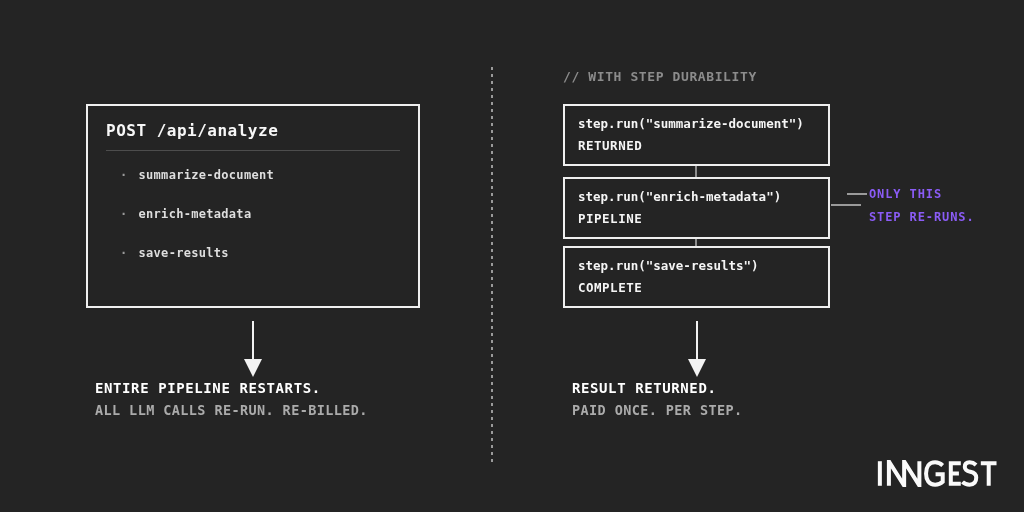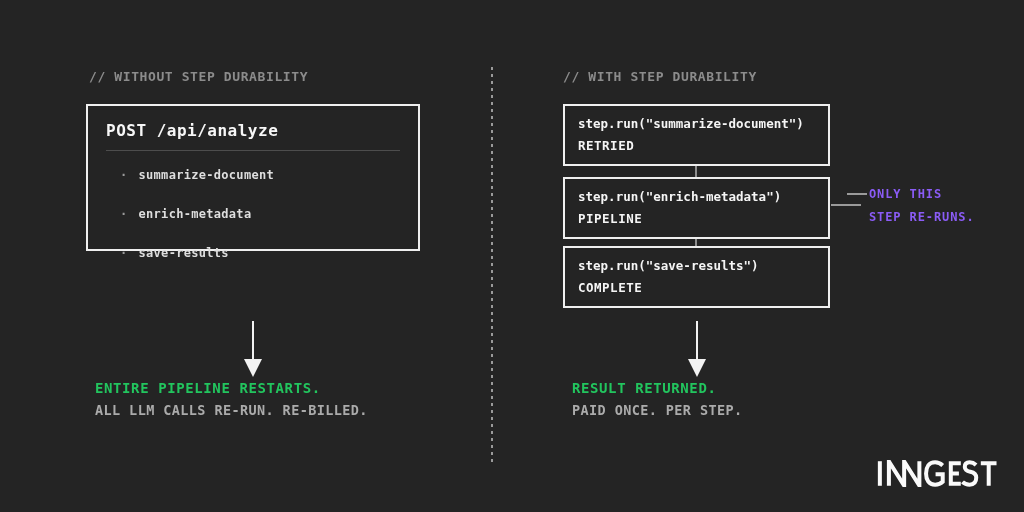--- a/index.html
+++ b/index.html
@@ -14,21 +14,21 @@
   .section-label {
     position: absolute;
     font-size: 13px; font-weight: bold;
     color: #8c8c8c; letter-spacing: 0.6px;
     white-space: nowrap;
   }
 
   
   .pipeline-box {
     position: absolute; left: 86px; top: 104px;
-    width: 334px; height: 147px;
+    width: 334px; height: 204px;
     border: 2px solid #efefef;
     box-sizing: border-box;
     padding: 13px 18px;
     background: #242424;
   }
   .pipeline-title {
     margin-top: 2px;
     font-size: 16px; font-weight: bold;
     color: #f7f7f7; letter-spacing: 0.5px;
     white-space: nowrap;
@@ -50,21 +50,21 @@
 
   
   .down-arrow { position: absolute; width: 20px; height: 56px; }
   .down-arrow.left-arrow { left: 243px; top: 321px; }
   .down-arrow.right-arrow { left: 687px; top: 321px; }
 
   
   .result-title {
     position: absolute;
     font-size: 14px; font-weight: bold;
-    color: #22c55e; letter-spacing: 0.6px;
+    color: #ffffff; letter-spacing: 0.6px;
     white-space: nowrap;
   }
   .result-sub {
     position: absolute;
     font-size: 13.5px; font-weight: bold;
     color: #ababab; letter-spacing: 0.4px;
     white-space: nowrap;
   }
 
   
@@ -116,21 +116,20 @@
   .note-line.line-2 { top: 210px; text-align: center; }
 
   
   .brand-logo { position: absolute; left: 877px; top: 460px; }
 </style>
 </head>
 <body>
 
 <div class="stage">
 
-  <div class="section-label" style="left:89px; top:69px;">// WITHOUT STEP DURABILITY</div>
 
   <div class="pipeline-box">
     <div class="pipeline-title">POST /api/analyze</div>
     <hr class="pipeline-divider">
     <ul class="bullet-list">
       <li class="bullet-item">
         <span class="bullet-dot">·</span><span>summarize-document</span>
       </li>
       <li class="bullet-item">
         <span class="bullet-dot">·</span><span>enrich-metadata</span>
@@ -148,21 +147,21 @@
 
   <div class="result-title" style="left:95px; top:380px;">ENTIRE PIPELINE RESTARTS.</div>
   <div class="result-sub" style="left:95px; top:402px;">ALL LLM CALLS RE-RUN. RE-BILLED.</div>
 
   <div class="dotted-divider"></div>
 
   <div class="section-label" style="left:563px; top:69px;">// WITH STEP DURABILITY</div>
 
   <div class="step-box box-1">
     <div class="step-code">step.run("summarize-document")</div>
-    <div class="step-status">RETRIED</div>
+    <div class="step-status">RETURNED</div>
   </div>
   <div class="box-connector connector-1"></div>
 
   <div class="step-box box-2">
     <div class="step-code">step.run("enrich-metadata")</div>
     <div class="step-status">PIPELINE</div>
   </div>
   <div class="box-connector connector-2"></div>
 
   <div class="step-box box-3">

